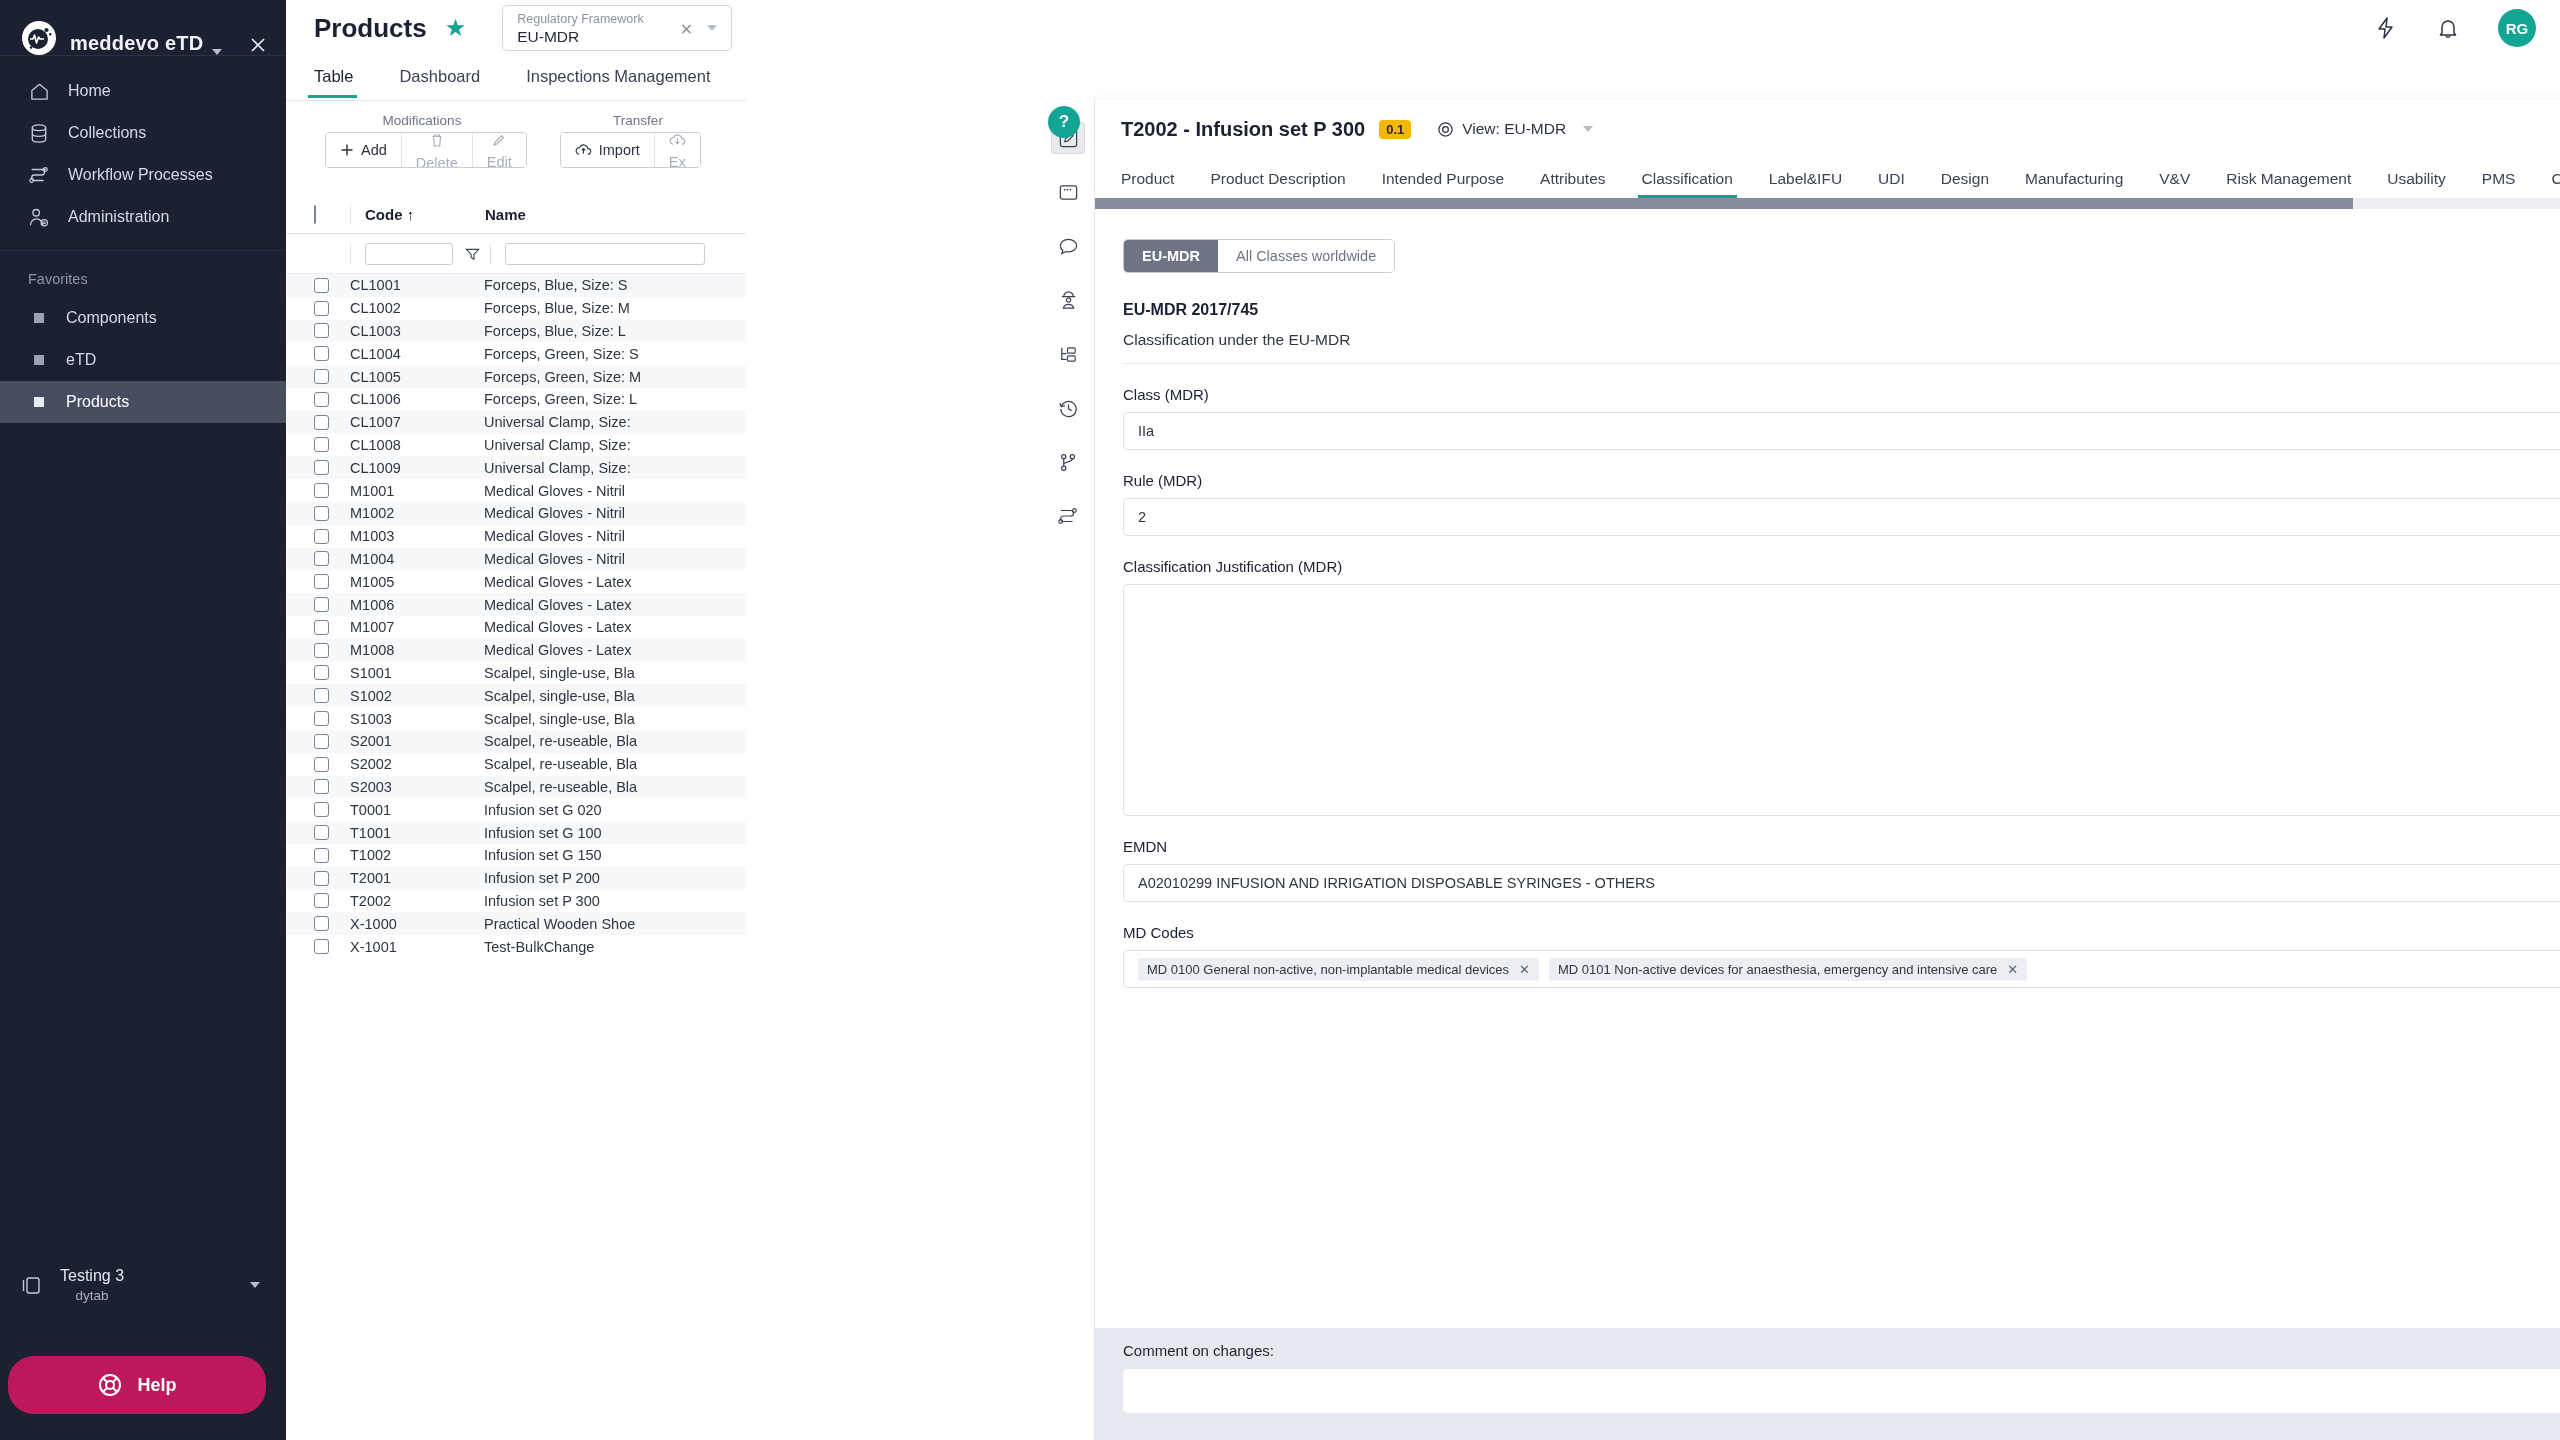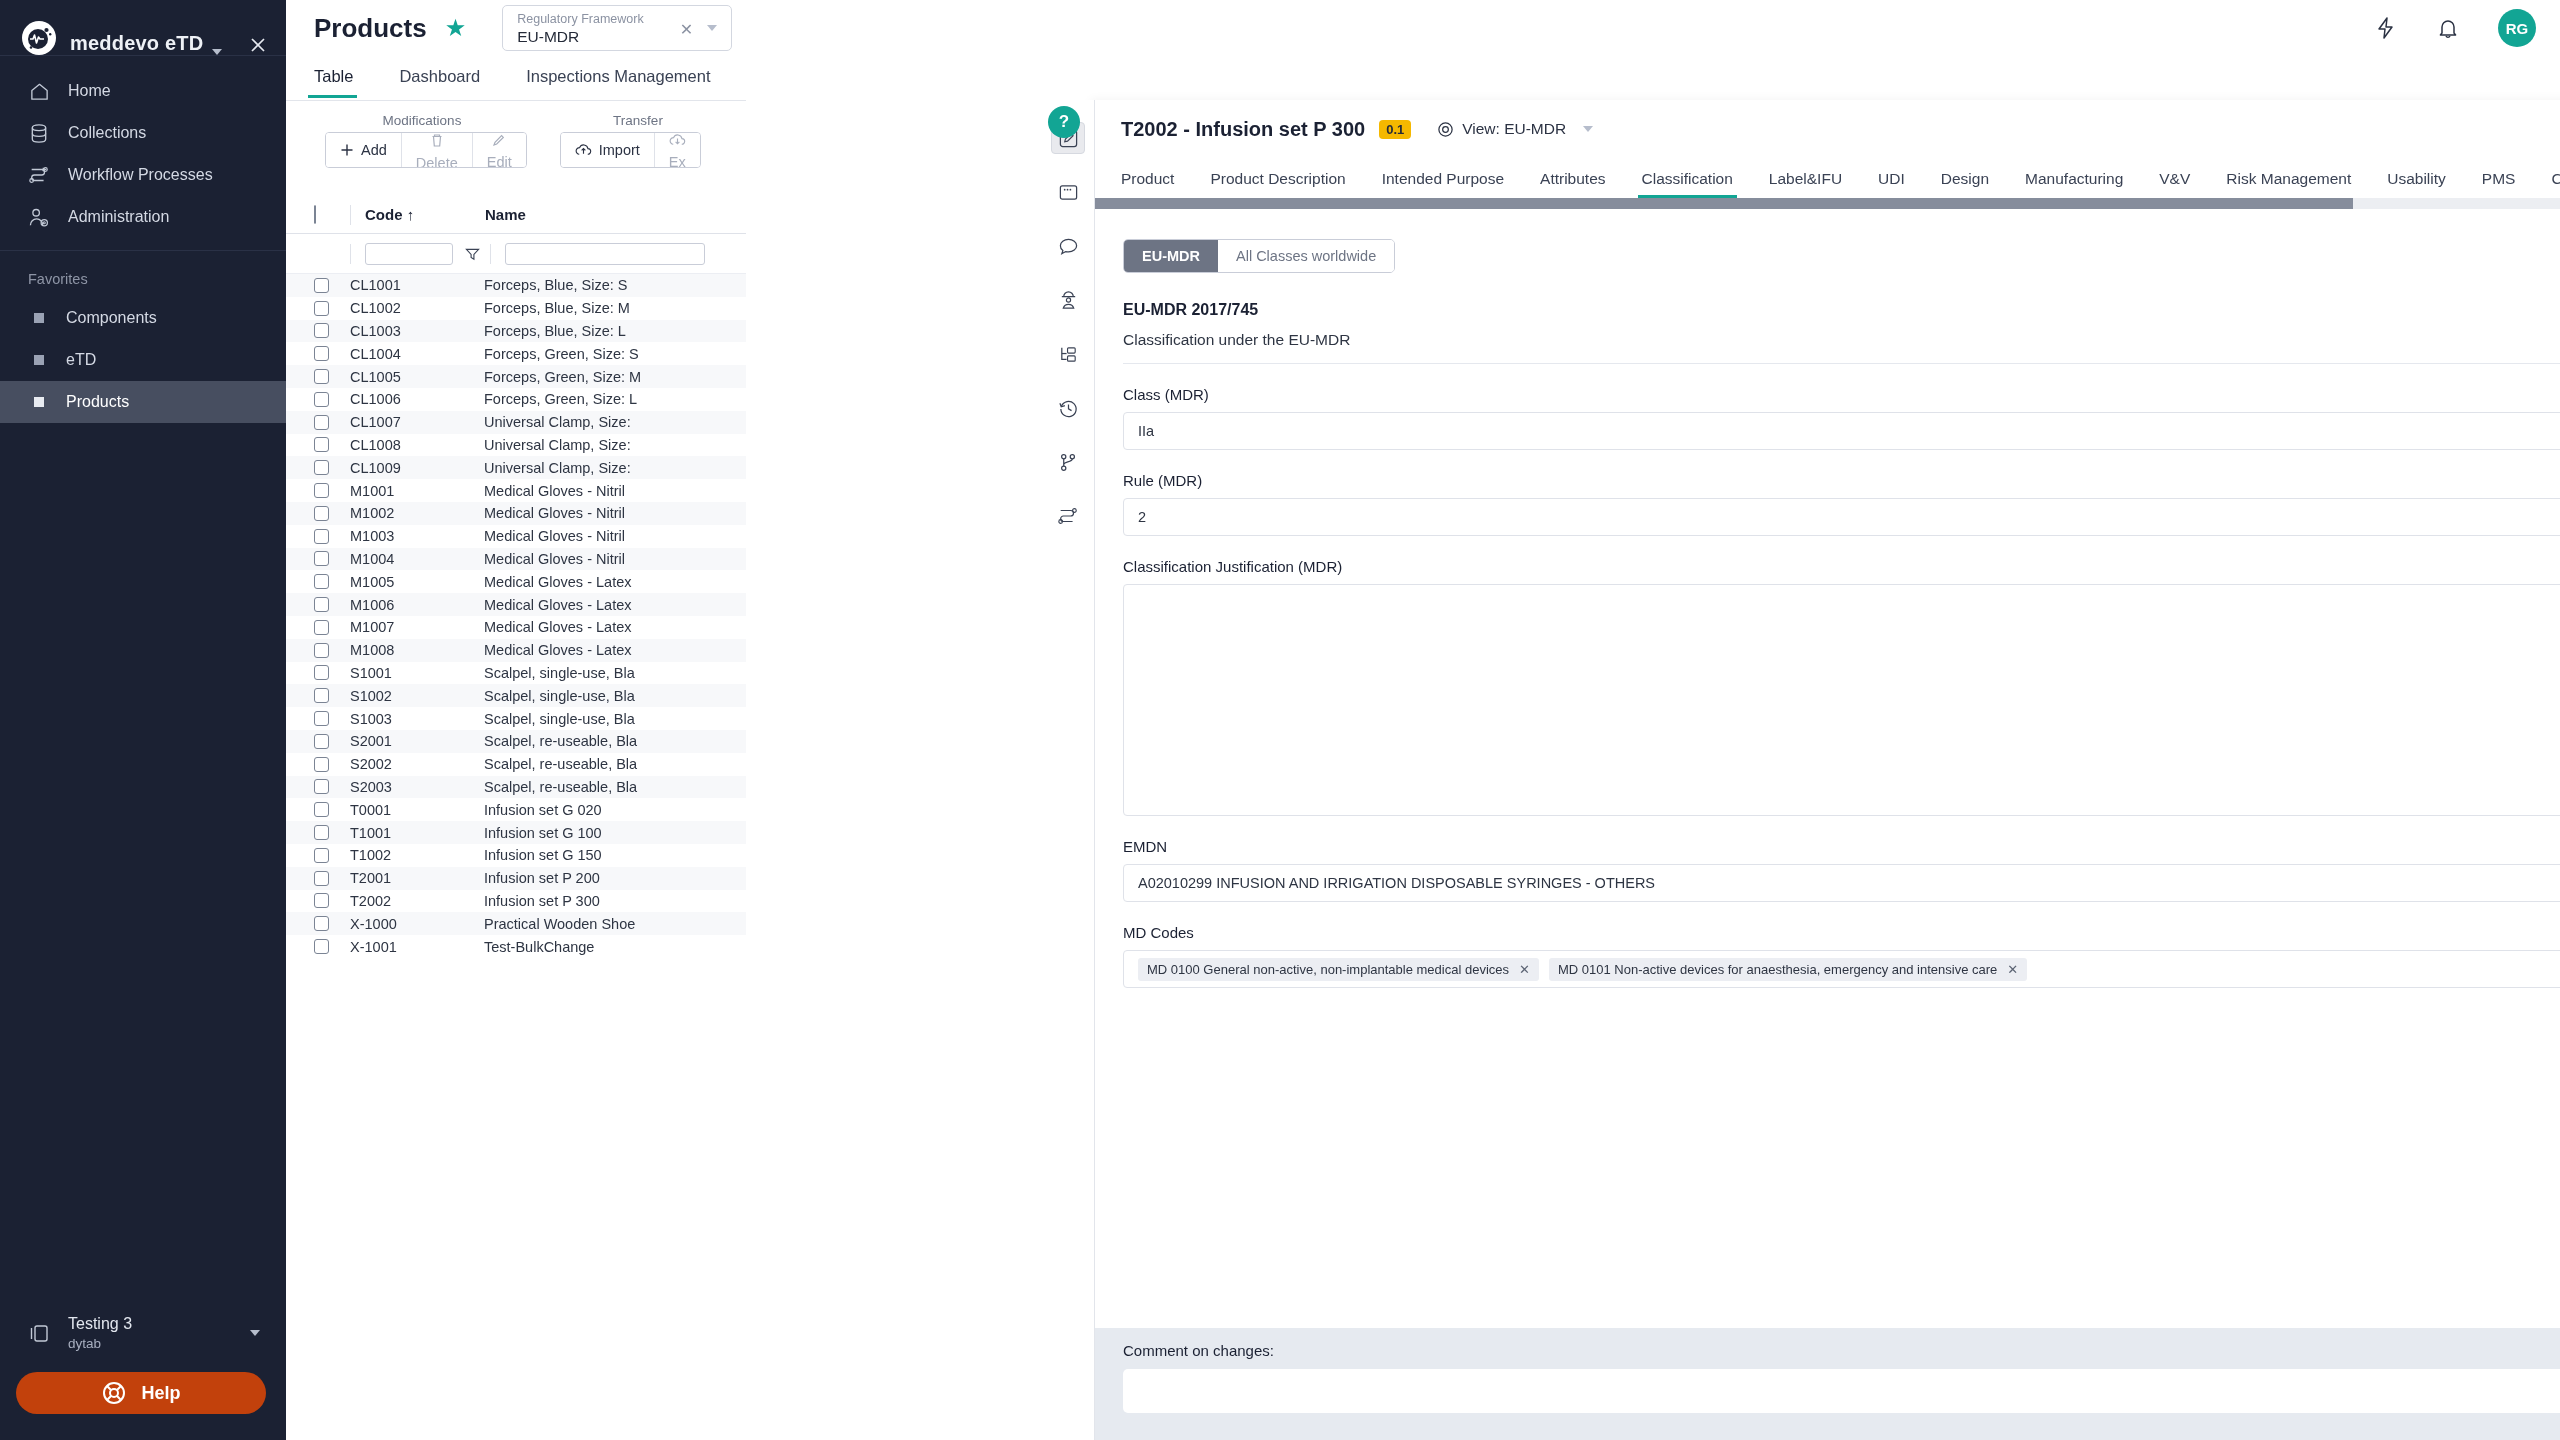--- a/index.html
+++ b/index.html
@@ -36,30 +36,30 @@
   .sb-item .ic { width: 22px; height: 22px; flex: none; display:flex;align-items:center;justify-content:center; }
   .sb-section-title { font-size: 14.5px; color: #8e95a6; padding: 20px 0 10px 28px; }
   .fav-item {
     display:flex; align-items:center; height: 42px; padding-left: 34px; gap: 22px;
     font-size: 16px; color: #d4d9e4; cursor: pointer;
   }
   .fav-item.active { background: #474e60; color: #fff; }
   .fav-sq { width: 10px; height: 10px; background: #9aa2b4; flex:none; }
   .fav-item.active .fav-sq { background: #e8ebf1; }
 
-  .sb-bottom { margin-top: auto; padding: 0 20px 26px 16px; }
+  .sb-bottom { margin-top: auto; padding: 0 20px 26px 8px; text-align: center; }
   .ws-row { display:flex; align-items:center; gap:16px; padding: 10px 6px 20px 10px; cursor:pointer;}
   .ws-ic { width: 26px; height: 26px; flex:none; display:flex;align-items:center;justify-content:center;}
   .ws-name { font-size: 16px; color:#e3e7ef; line-height: 1.25; }
   .ws-sub { font-size: 13.5px; color:#a8afc0; }
   .ws-caret { margin-left:auto; }
   .help-btn {
-    height: 42px; background: #c2410c; border-radius: 26px; display:flex;
+    height: 58px; background: #be185d; border-radius: 26px; display:flex;
     align-items:center; justify-content:center; gap: 14px; color: #fff;
-    font-size: 18px; font-weight: bold; cursor: pointer;
+    font-size: 18px; font-weight: bold; cursor: pointer; margin-top: 32px;
   }
 
   
   #main { position:absolute; left:286px; top:0; width:2274px; height:1440px; background:#fff; }
 
   .topbar { height: 56px; display:flex; align-items:center; padding: 0 24px 0 28px; }
   .page-title { font-size: 26px; font-weight: bold; color:#1b2133; }
   .star { color:#12a594; font-size: 24px; margin-left: 18px; cursor:pointer; }
   .framework-box {
     margin-left: 36px; width: 230px; height: 46px; border: 1px solid #d3d7e0; border-radius: 5px;

